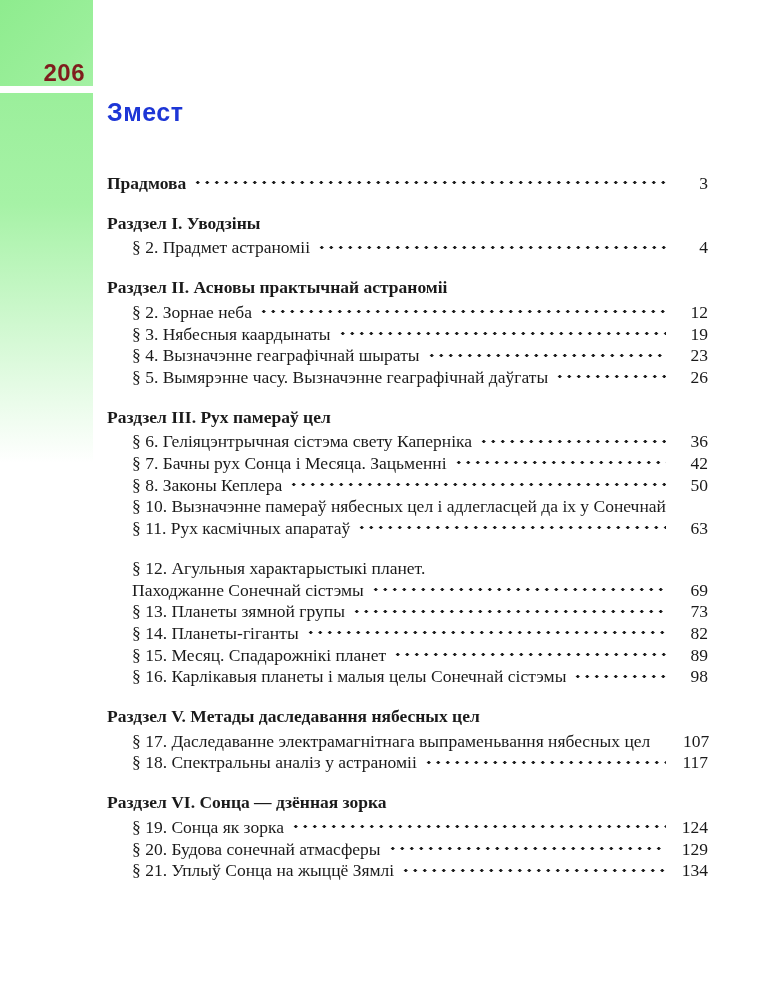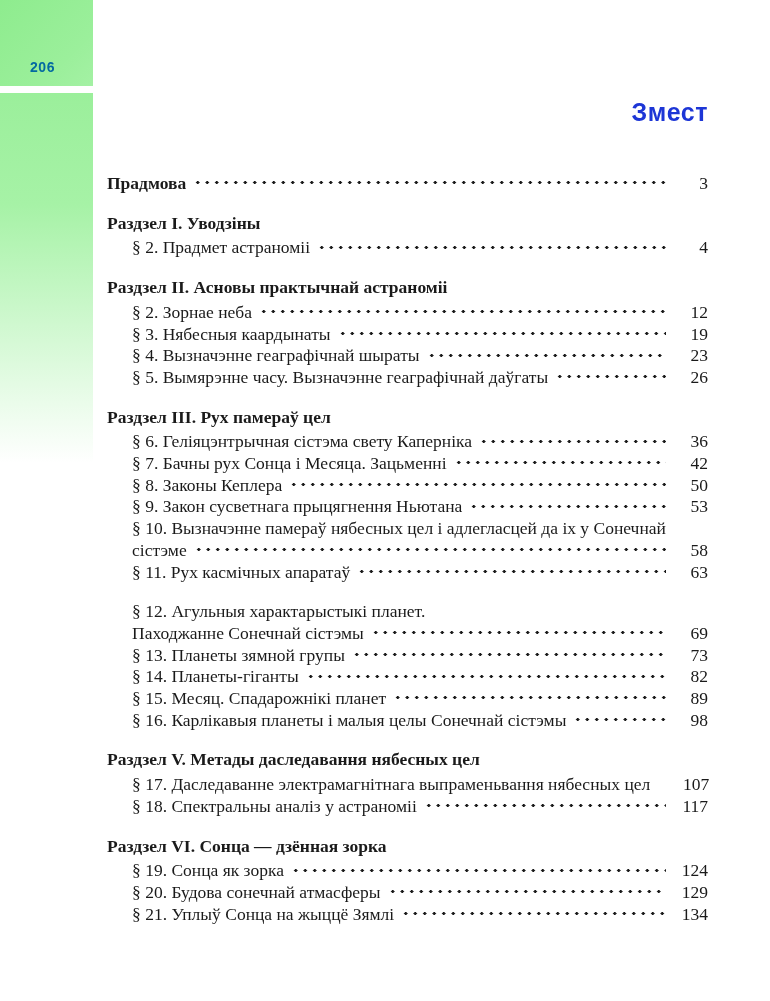--- a/index.html
+++ b/index.html
@@ -20,31 +20,31 @@
   .green-top{
     position:absolute;left:0;top:0;width:93px;height:86px;
     background:linear-gradient(135deg,#8eec8e 0%, var(--green) 70%, #a4f1a4 100%);
   }
   .green-col{
     position:absolute;left:0;top:93px;width:93px;height:370px;
     background:linear-gradient(to bottom, var(--green) 0%, #a6f2a6 30%, rgba(255,255,255,0) 100%);
   }
   .page-number{
     position:absolute;top:59px;left:0;width:85px;
-    text-align:center;
+    text-align:right;
     font-family:"Liberation Sans", sans-serif;
-    font-weight:bold;font-size:14px;color:#0369a1;
+    font-weight:bold;font-size:24px;color:#7f1d1d;
     letter-spacing:0.5px;
   }
   .content{
     position:absolute;left:107px;top:98px;width:601px;
   }
   .title{
     margin:0 0 46px 0;
-    text-align:right;
+    text-align:left;
     font-family:"Liberation Sans", sans-serif;
     font-weight:bold;
     font-size:25px;
     color:var(--blue);
     letter-spacing:0.5px;
   }
   .row{
     display:flex;align-items:center;
     font-size:17.5px;line-height:21.7px;
     white-space:nowrap;
@@ -142,37 +142,27 @@
     <span class="dots"></span>
     <span class="pagenum">42</span>
   </div>
 
   <div class="row entry-line">
     <span class="label">§ 8. Законы Кеплера</span>
     <span class="dots"></span>
     <span class="pagenum">50</span>
   </div>
 
-  <div class="row entry-line">
-    <span class="label">§ 9. Закон сусветнага прыцягнення Ньютана</span>
-    <span class="dots"></span>
-    <span class="pagenum">53</span>
-  </div>
 
   <div class="row entry-line">
     <span class="label">§ 10. Вызначэнне памераў нябесных цел і адлегласцей да іх у Сонечнай</span>
     <span class="dots no-dots"></span>
 
   </div>
 
-  <div class="row entry-line">
-    <span class="label">сістэме</span>
-    <span class="dots"></span>
-    <span class="pagenum">58</span>
-  </div>
 
   <div class="row entry-line">
     <span class="label">§ 11. Рух касмічных апаратаў</span>
     <span class="dots"></span>
     <span class="pagenum">63</span>
   </div>
 </div>
   </div>
 
   <div class="section">

